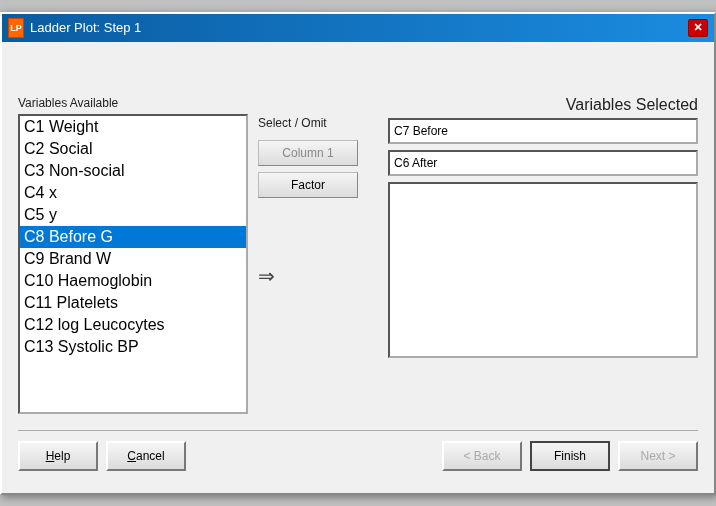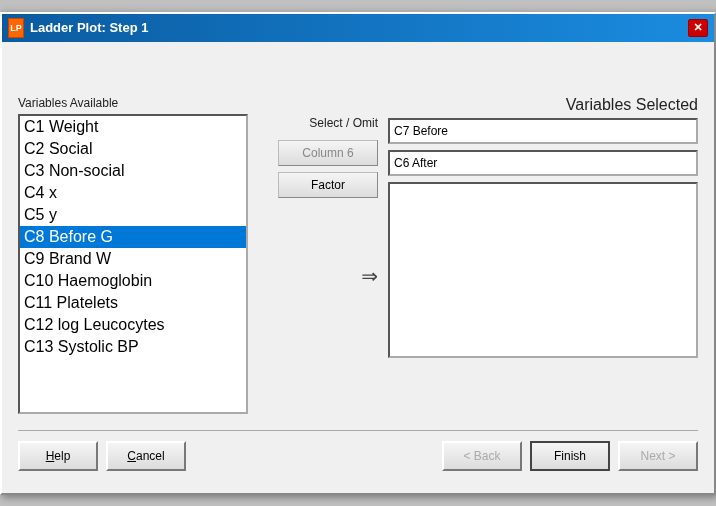--- a/index.html
+++ b/index.html
@@ -51,21 +51,21 @@
       display: flex;
       align-items: center;
       justify-content: center;
       font-size: 9px;
       color: white;
       font-weight: bold;
     }
 
     .title-text {
       font-size: 13px;
-      font-weight: bold;
+      font-weight: normal;
     }
 
     .close-btn {
       width: 20px;
       height: 18px;
       background: #cc0000;
       border: 1px solid #990000;
       color: white;
       font-size: 11px;
       font-weight: bold;
@@ -118,21 +118,21 @@
     .listbox-item.selected {
       background: #0078d7;
       color: white;
     }
 
     .middle-panel {
       width: 120px;
       flex-shrink: 0;
       display: flex;
       flex-direction: column;
-      align-items: flex-end;
+      align-items: flex-start;
       padding-top: 20px;
     }
 
     .middle-label {
       font-size: 12px;
       margin-bottom: 10px;
       color: #222;
       text-align: center;
     }
 
@@ -266,21 +266,21 @@
             <div class="listbox-item">C9 Brand W</div>
             <div class="listbox-item">C10 Haemoglobin</div>
             <div class="listbox-item">C11 Platelets</div>
             <div class="listbox-item">C12 log Leucocytes</div>
             <div class="listbox-item">C13 Systolic BP</div>
           </div>
       </div>
 
       <div class="middle-panel">
         <div class="middle-label">Select / Omit</div>
-        <button class="action-btn">Column 6</button>
+        <button class="action-btn">Column 1</button>
         <button class="action-btn enabled">Factor</button>
         <div class="arrow-symbol">⇒</div>
       </div>
 
       <div class="right-panel">
         <div class="right-label">Variables Selected</div>
         <input class="selected-input" type="text" readonly="" value="C7 Before" style="">
         <input class="selected-input" type="text" readonly="" value="C6 After" style="">
         <div class="selected-box"></div>
       </div>

